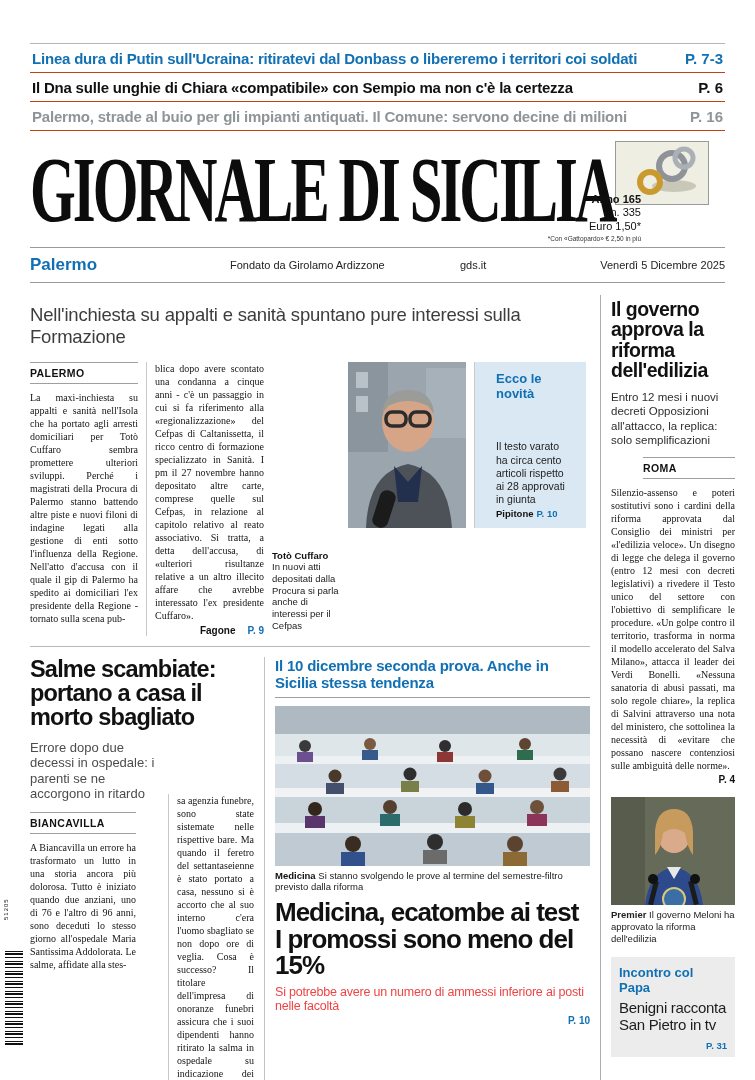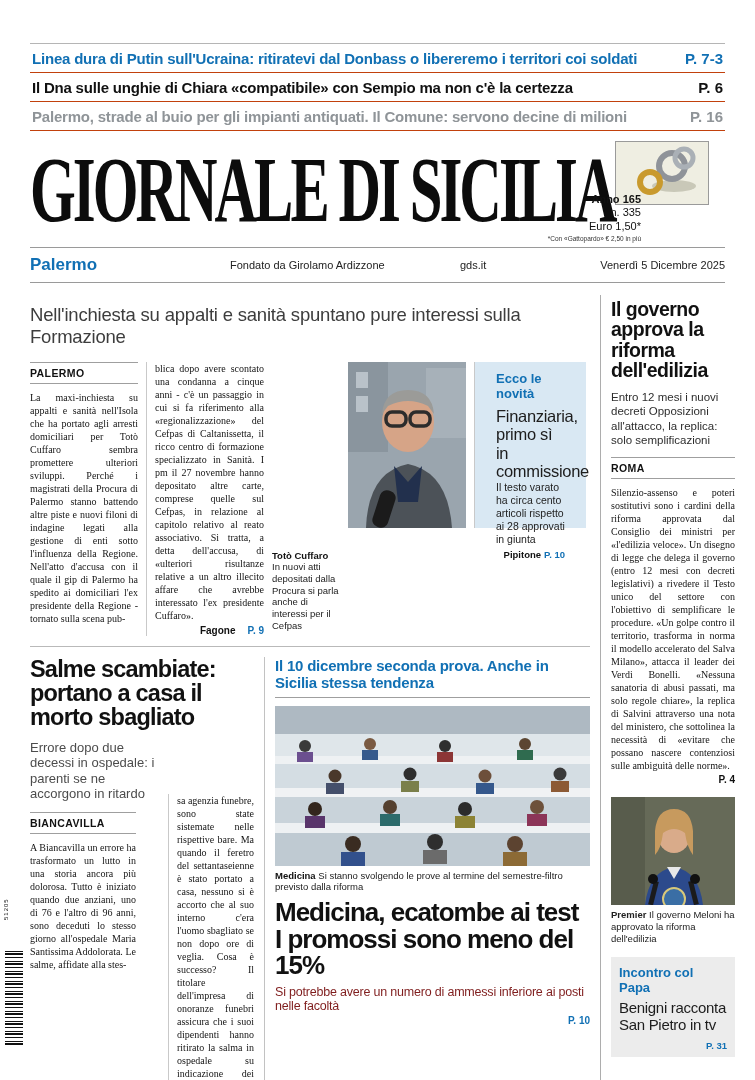--- a/index.html
+++ b/index.html
@@ -49,46 +49,46 @@
   .lr-col1 { width:108px; }
   .lr-col2 { width:118px; border-left:1px solid #c9c9c9; padding-left:8px; }
   .lr-cap { width:68px; display:flex; flex-direction:column; justify-content:flex-end; padding-bottom:4px; }
   .cap-t { font-size:9.5px; font-weight:bold; }
   .cap-x { font-size:9.5px; line-height:1.25; color:#222; }
   .lr-photo { width:118px; height:166px; position:relative; overflow:hidden; background:#97a2ab; }
   .lr-box { width:112px; height:166px; background:#d9e8f3; border-left:1px solid #c9c9c9; padding:9px 21px; display:flex; flex-direction:column; }
   .box-kick { color:#1170b4; font-size:13px; font-weight:bold; }
   .box-hl { font-size:16.5px; line-height:1.12; color:#1d1d1d; margin-top:6px; letter-spacing:-0.3px; }
   .box-tx { font-size:10.5px; line-height:1.25; color:#222; margin-top:auto; }
-  .box-by { font-size:9.5px; font-weight:bold; text-align:right; margin-top:2px; }
+  .box-by { font-size:9.5px; font-weight:bold; text-align:left; margin-top:2px; }
   .box-by .bp { color:#1170b4; margin-left:3px; }
 
   .rule { border:none; border-top:1px solid #b9b9b9; margin:10px 0; }
 
   
   .band2 { display:flex; gap:10px; }
   .b2-left { width:235px; border-right:1px solid #c2c2c2; padding-right:10px; }
   .b2-center { width:315px; }
 
   .salme-hl { font-size:23.5px; font-weight:800; letter-spacing:-0.8px; line-height:1.03; }
   .salme-sub { font-size:13px; color:#4c4c4c; line-height:1.2; margin-top:10px; width:130px; }
   .salme-c2 { width:104px; border-left:1px solid #c9c9c9; padding-left:8px; margin-top:-66px; }
 
   .strip-hl { color:#1170b4; font-size:15px; font-weight:800; letter-spacing:-0.2px; padding-bottom:6px; border-bottom:1px solid #9f9f9f; }
   .med-photo { width:100%; height:160px; margin-top:8px; position:relative; overflow:hidden; background:#cdd6dd; }
   .med-cap { font-size:9.5px; margin-top:4px; color:#222; }
   .med-cap b { font-weight:bold; color:#111; }
   .med-hl { font-size:26px; font-weight:800; letter-spacing:-1px; line-height:1.02; margin-top:7px; }
-  .med-sub { font-size:12.5px; color:#7f1d1d; margin-top:6px; letter-spacing:-0.2px; }
+  .med-sub { font-size:12.5px; color:#ef4444; margin-top:6px; letter-spacing:-0.2px; }
   .med-p { font-size:10px; font-weight:bold; color:#1170b4; text-align:right; margin-top:2px; }
 
   
   .gov-hl { font-size:19.5px; font-weight:800; line-height:1.05; letter-spacing:-0.5px; margin-top:4px; }
   .gov-sub { font-size:11.5px; color:#2e2e2e; line-height:1.25; margin-top:9px; }
-  .gov-kick { margin-top:10px; }
+  .gov-kick { margin-top:10px;margin-left:32px; }
   .gov-p { font-size:10px; font-weight:bold; text-align:right; margin-top:2px; }
   .meloni { width:100%; height:108px; margin-top:12px; position:relative; overflow:hidden; background:#63675a; }
   .meloni-cap { font-size:9.5px; line-height:1.25; margin-top:4px; color:#222; }
   .meloni-cap b { font-weight:bold; }
   .papa-box { background:#ececec; margin-top:12px; padding:8px 8px 6px 8px; }
   .papa-kick { color:#1170b4; font-size:13px; font-weight:bold; }
   .papa-hl { font-size:15px; color:#1d1d1d; line-height:1.15; margin-top:4px; letter-spacing:-0.3px; }
   .papa-p { font-size:9.5px; font-weight:bold; color:#1170b4; text-align:right; margin-top:6px; }
 
   .barcode { position:absolute; left:5px; top:920px; width:20px; height:125px; }
@@ -180,21 +180,20 @@
               <path d="M34 52 Q36 28 60 28 Q84 28 86 52 L80 44 Q60 34 40 44 Z" fill="#9b9b98"></path>
               <rect x="38" y="50" width="20" height="14" rx="6" fill="none" stroke="#2c2c2c" stroke-width="3.5"></rect>
               <rect x="62" y="50" width="20" height="14" rx="6" fill="none" stroke="#2c2c2c" stroke-width="3.5"></rect>
               <path d="M18 166 Q20 110 60 102 Q100 110 104 166 Z" fill="#4c5258"></path>
               <path d="M46 104 L60 120 L74 104 L70 140 L50 140 Z" fill="#22304d"></path>
               <rect x="28" y="128" width="16" height="38" rx="7" transform="rotate(18 36 147)" fill="#1b1b1b"></rect>
             </svg>
           </div>
           <div class="lr-box">
             <div class="box-kick">Ecco le novità</div>
-            <div class="box-hl">Finanziaria, primo sì in commissione</div>
             <div class="box-tx">Il testo varato ha circa cento articoli rispetto ai 28 approvati in giunta</div>
             <div class="box-by">
               <span>Pipitone</span><span class="bp">P. 10</span>
             </div>
           </div>
         </div>
 
         <hr class="rule">
 
         <div class="band2">

